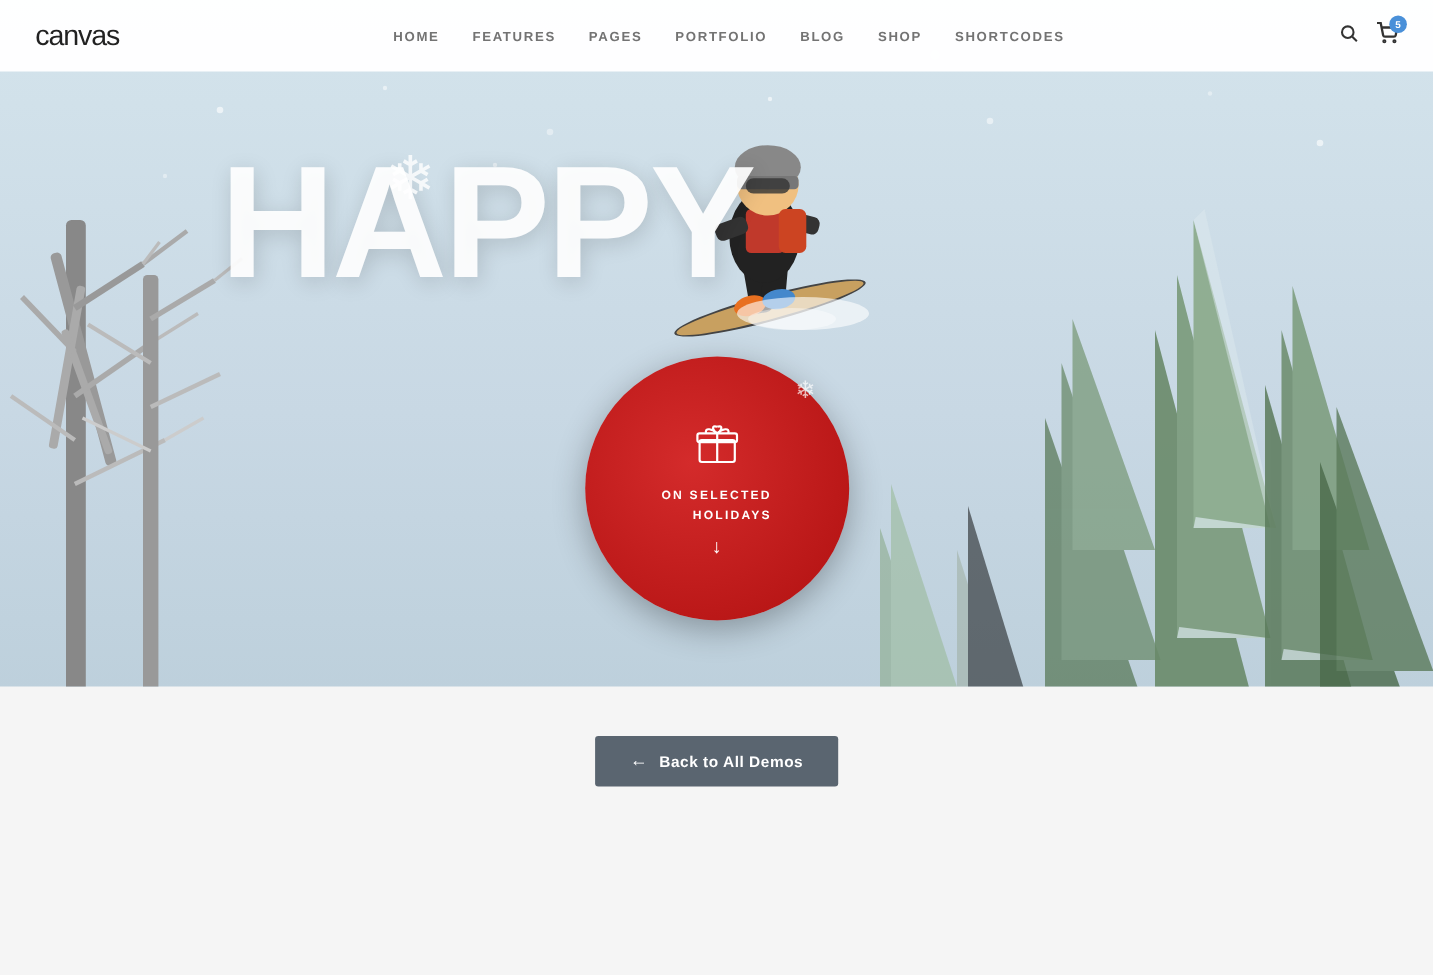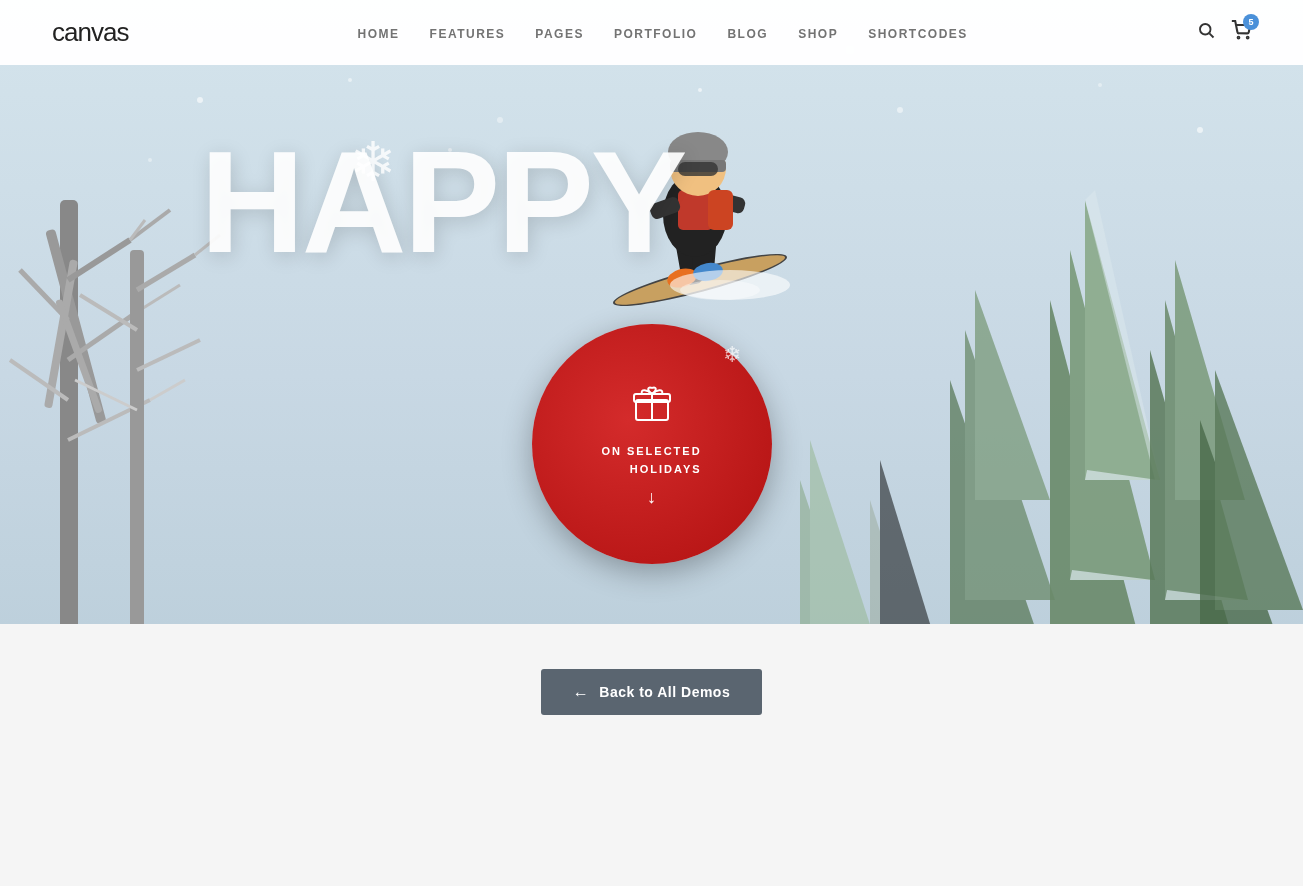--- a/index.html
+++ b/index.html
@@ -6,21 +6,21 @@
     body { width: 1303px; min-height: 886px; font-family: Arial, Helvetica, sans-serif; background: #f5f5f5; overflow-x: hidden; }
 
     
     .navbar {
       position: absolute;
       top: 0; left: 0; right: 0;
       z-index: 100;
       display: flex;
       align-items: center;
       justify-content: space-between;
-      padding: 0 52px;
+      padding: 0 32px;
       height: 65px;
       background: rgba(255,255,255,0.97);
     }
     .navbar-logo {
       font-size: 26px;
       font-weight: 700;
       color: #222;
       letter-spacing: -1px;
     }
     .navbar-logo span { color: #222; font-weight: 300; }

